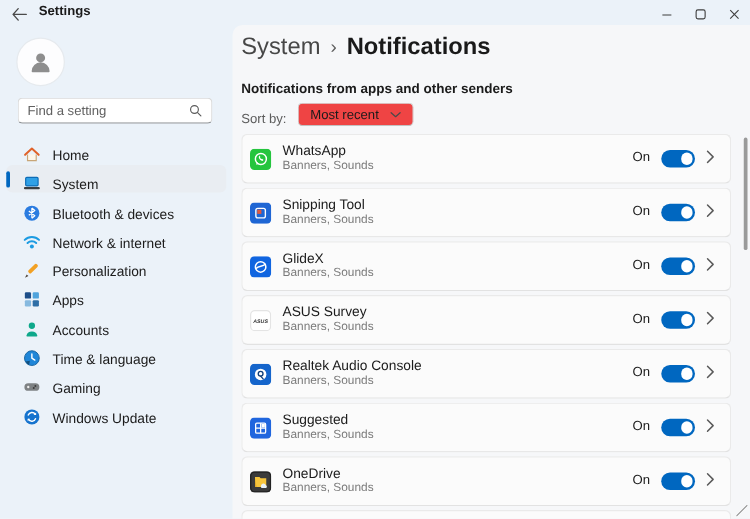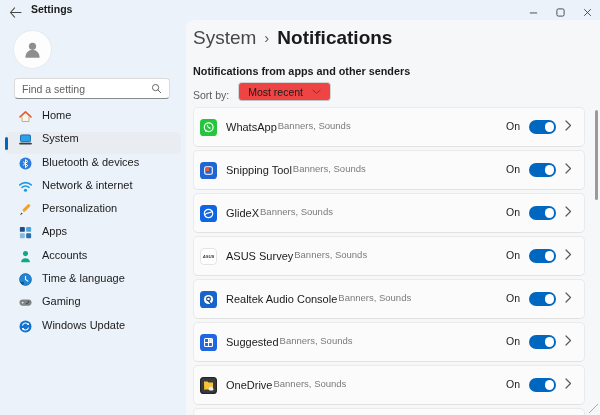--- a/index.html
+++ b/index.html
@@ -20,21 +20,21 @@
   .avatar{position:absolute;left:13px;top:10px;width:37px;height:37px;border-radius:50%;
     background:#FDFDFE;border:1px solid #E6EAEE;display:flex;align-items:center;justify-content:center}
   .avatar svg{width:21px;height:21px}
   .search-box{position:absolute;left:14px;top:58px;width:156px;height:21px;box-sizing:border-box;
     background:#FFFFFF;border:1px solid #DBDBDB;border-bottom:1px solid #868A8E;border-radius:4px;
     display:flex;align-items:center;padding:0 7px;gap:2px}
   .search-box input{flex:1;border:none;outline:none;background:transparent;font-size:10.5px;
     font-family:"Liberation Sans",sans-serif;color:#1B1B1B;padding:0;min-width:0}
   .search-box input::placeholder{color:#616161}
   .nav{position:absolute;left:5px;right:5px;top:89px}
-  .nav-item{height:22px;margin-bottom:1.3px;display:flex;align-items:flex-start;gap:9px;
+  .nav-item{height:22px;margin-bottom:1.3px;display:flex;align-items:flex-end;gap:9px;
     padding-left:13px;border-radius:5px;position:relative;cursor:pointer}
   .nav-item .nav-ic{width:15px;height:15px;flex:0 0 15px;display:flex}
   .nav-item .nav-label{font-size:11px;color:#1B1B1B;white-space:nowrap}
   .nav-item.selected{background:#E9EDF2}
   .nav-item.selected::before{content:"";position:absolute;left:0;top:4.5px;width:3px;height:13px;
     border-radius:2px;background:#0067C0}
   
   .main{position:absolute;left:186px;top:20px;right:0;bottom:0;
     background:#F6F7F9;border-top-left-radius:8px}
   .breadcrumb{position:absolute;left:7px;top:7px;display:flex;align-items:baseline;gap:8px}
@@ -45,21 +45,21 @@
   .sort-row{position:absolute;left:7px;top:62px;display:flex;align-items:flex-end;gap:9px}
   .sort-label{font-size:10.5px;color:#5C5C5C}
   .sort-select{height:19px;box-sizing:border-box;background:#ef4444;border:1px solid #D4D4D4;
     border-bottom-color:#C2C2C2;border-radius:4px;display:flex;align-items:center;gap:9px;
     padding:0 9px;font-size:10.5px;cursor:pointer}
   .list{position:absolute;left:7px;top:87px;width:392px}
   .card{height:40px;box-sizing:border-box;background:#FBFBFB;border:1px solid #EAEAEA;
     border-bottom-color:#E2E2E2;border-radius:5px;margin-bottom:3px;
     display:flex;align-items:center;padding:0 12px 0 6px;cursor:pointer}
   .app-icon{width:17px;height:17px;flex:0 0 17px;margin-right:9px;display:flex}
-  .app-text{display:flex;flex-direction:row;justify-content:center;gap:1px}
+  .app-text{display:flex;flex-direction:column;justify-content:center;gap:1px}
   .app-title{font-size:11px;color:#1B1B1B;line-height:1.15}
   .app-sub{font-size:9.5px;color:#7B7B7B;line-height:1.15}
   .row-right{margin-left:auto;display:flex;align-items:flex-start;gap:9px}
   .state-label{font-size:10.5px;color:#1B1B1B}
   .toggle{width:27px;height:13.5px;border-radius:8px;background:#0067C0;position:relative;cursor:pointer}
   .toggle .knob{position:absolute;right:2px;top:2px;width:9.5px;height:9.5px;border-radius:50%;background:#FFFFFF}
   .row-chevron{width:7px;height:11px;display:flex}
   
   .scroll-thumb{position:absolute;left:595px;top:110px;width:2.5px;height:90px;border-radius:2px;background:#9A9A9A}
   .resize-grip{position:absolute;right:2px;bottom:2px;width:9px;height:9px;

